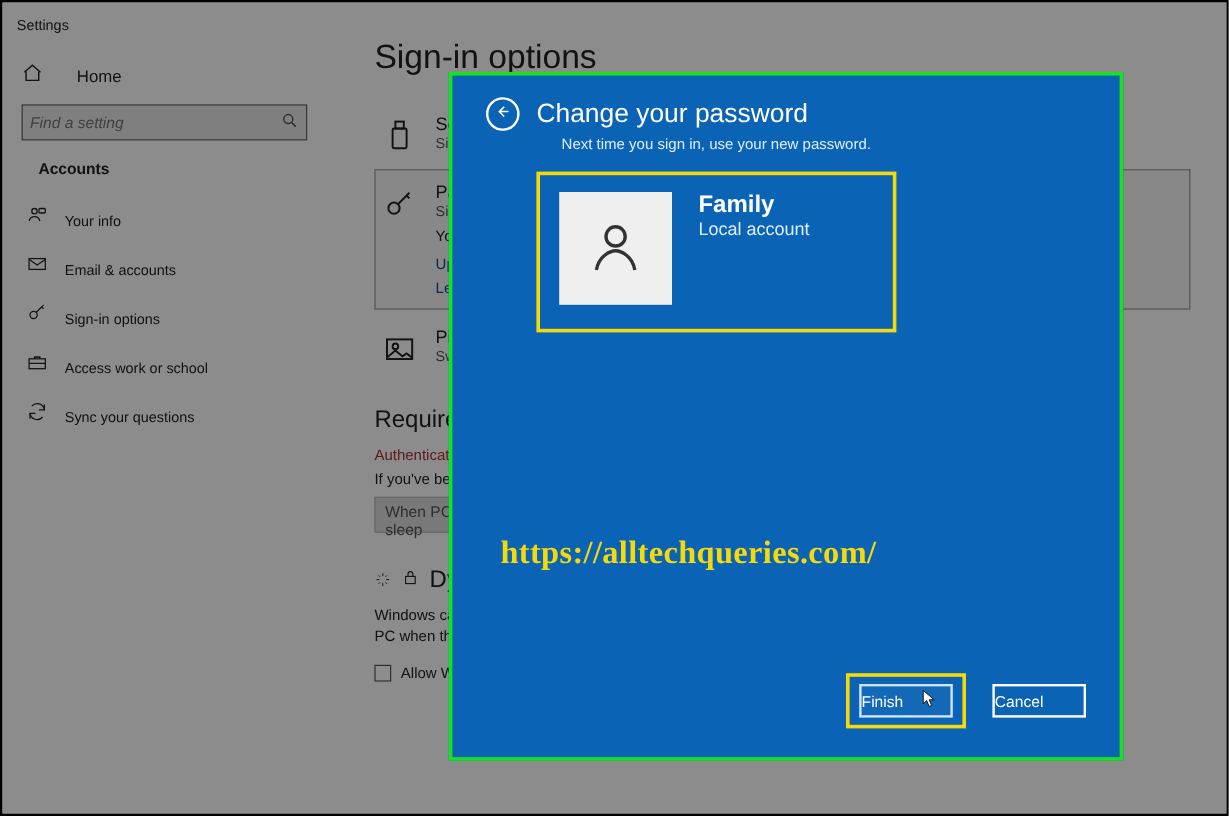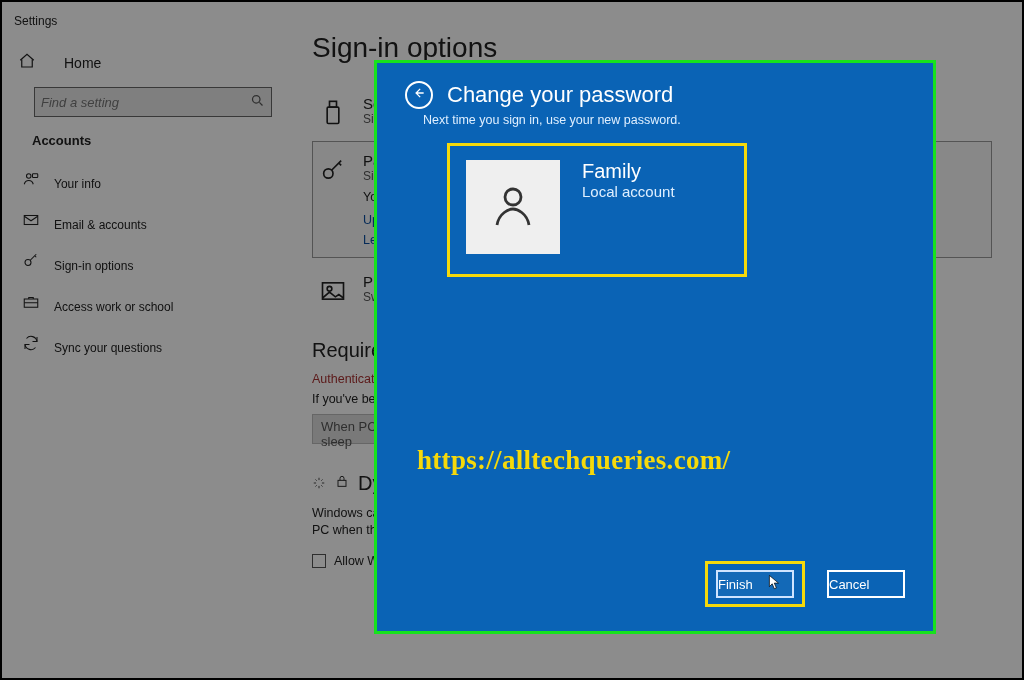--- a/index.html
+++ b/index.html
@@ -27,21 +27,20 @@
   }
   .win-title { font-size: 12px; color: #222; margin-bottom: 18px; margin-left:-4px;}
   .home-row { display: flex; align-items: center; gap: 28px; padding: 6px 0 14px 0; }
   .home-row svg { width: 18px; height: 18px; }
   .search-box {
     display: flex; align-items: center;
     border: 1px solid #666; background:#e8e8e8;
     padding: 4px 6px; width: 238px; height: 30px;
     justify-content: space-between;
     margin-bottom: 16px;
-    margin-left: 16px;
   }
   .search-box input {
     border: none; outline: none; background: transparent;
     font-style: italic; color:#666; font-size:13px; width: 190px;
   }
   .section-label { font-weight: 700; font-size: 13px; margin: 6px 0 12px 14px; }
   .nav-item {
     display: flex; align-items: flex-end; gap: 14px;
     padding: 10px 4px; font-size: 12px; color:#222;
   }
@@ -86,34 +85,34 @@
     color: #fff;
     padding: 18px 28px 20px 28px;
   }
   .modal-head { display:flex; align-items:center; gap:14px; }
   .back-btn {
     width:28px; height:28px; border:2px solid #fff; border-radius:50%;
     display:flex; align-items:center; justify-content:center; flex:none;
   }
   .back-btn svg { width:14px; height:14px; }
   .modal-title { font-size:22px; font-weight:300; }
-  .modal-sub { font-size:12.5px; margin-left:18px; margin-top:4px; color:#dfefff;}
+  .modal-sub { font-size:12.5px; margin-left:63px; margin-top:4px; color:#dfefff;}
   .user-box {
     margin-top:16px; margin-left:42px;
     border:3px solid #f6d90a;
     width: 300px; height: 134px;
     padding: 14px 16px;
     display:flex; gap:22px; align-items:flex-start;
   }
   .avatar {
     width:94px; height:94px; background:#efefef;
     display:flex; align-items:center; justify-content:center;
   }
   .avatar svg { width:48px; height:48px; stroke:#333; }
-  .user-name { font-size:20px; font-weight:400; }
+  .user-name { font-size:20px; font-weight:700; }
   .user-type { font-size:15px; color:#dfefff; }
   .watermark {
     position:absolute; left:40px; top:382px;
     font-size:27px; font-weight:700; color:#f6d90a; letter-spacing:0.3px;
     font-family: Georgia, 'Times New Roman', serif;
   }
   .btn-row {
     position:absolute; right:28px; bottom:24px;
     display:flex; gap:22px; align-items:center;
   }

